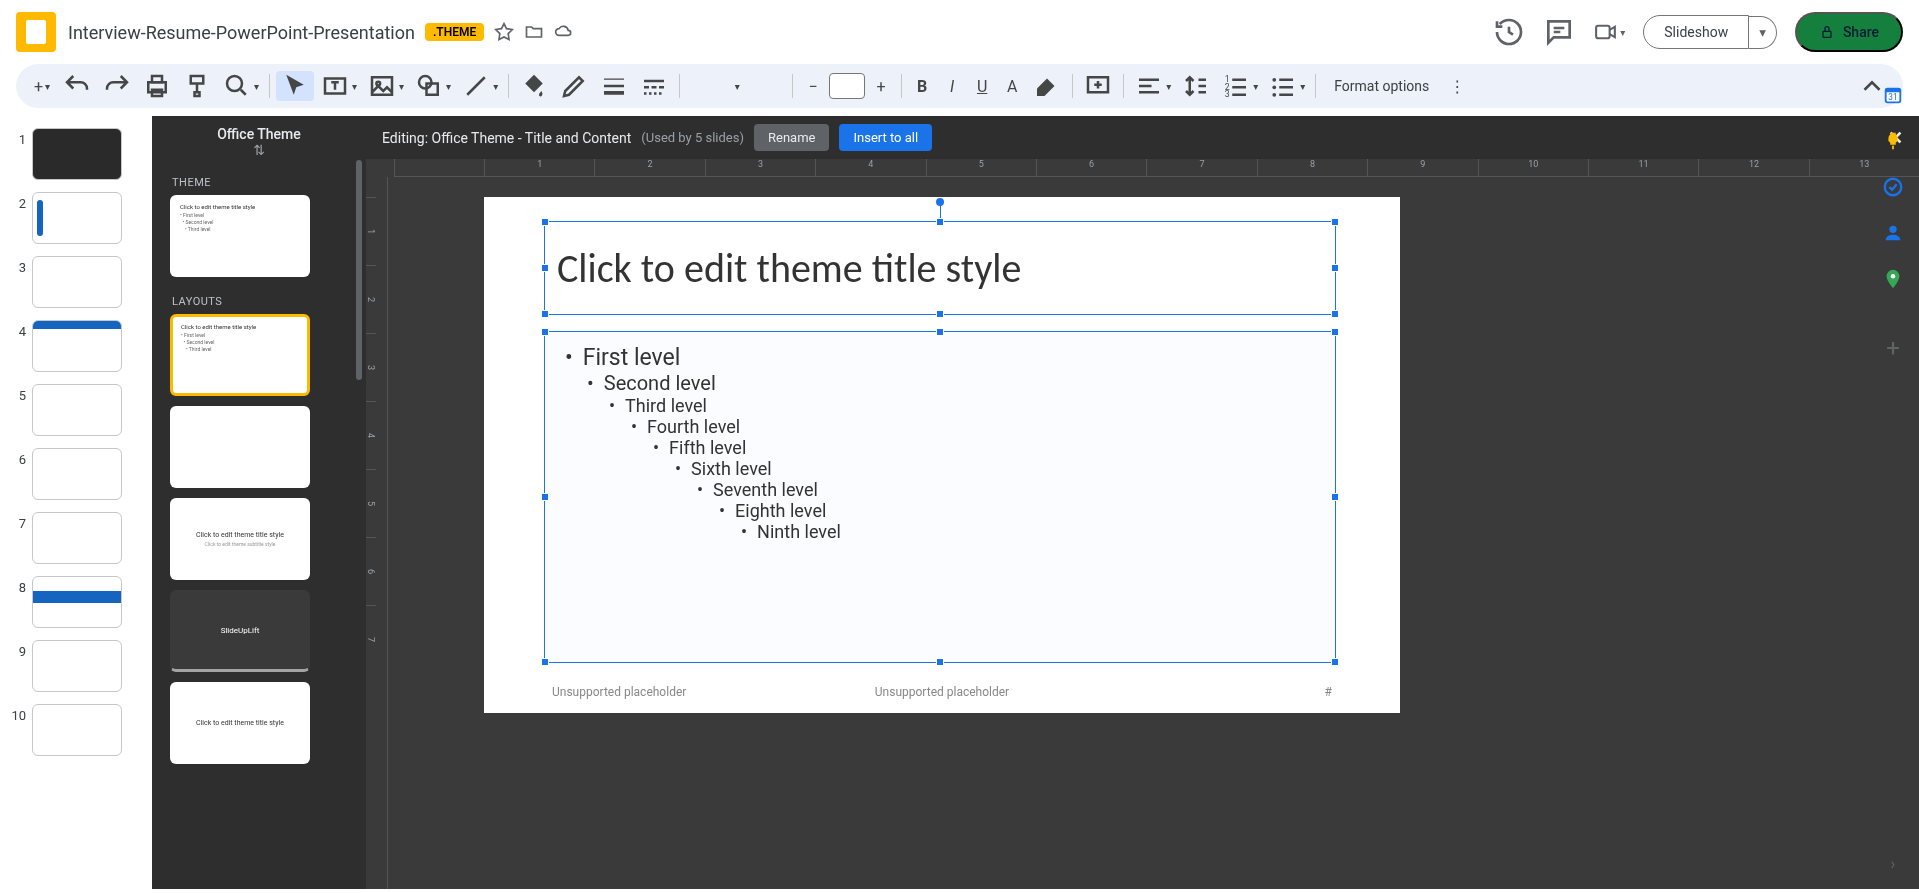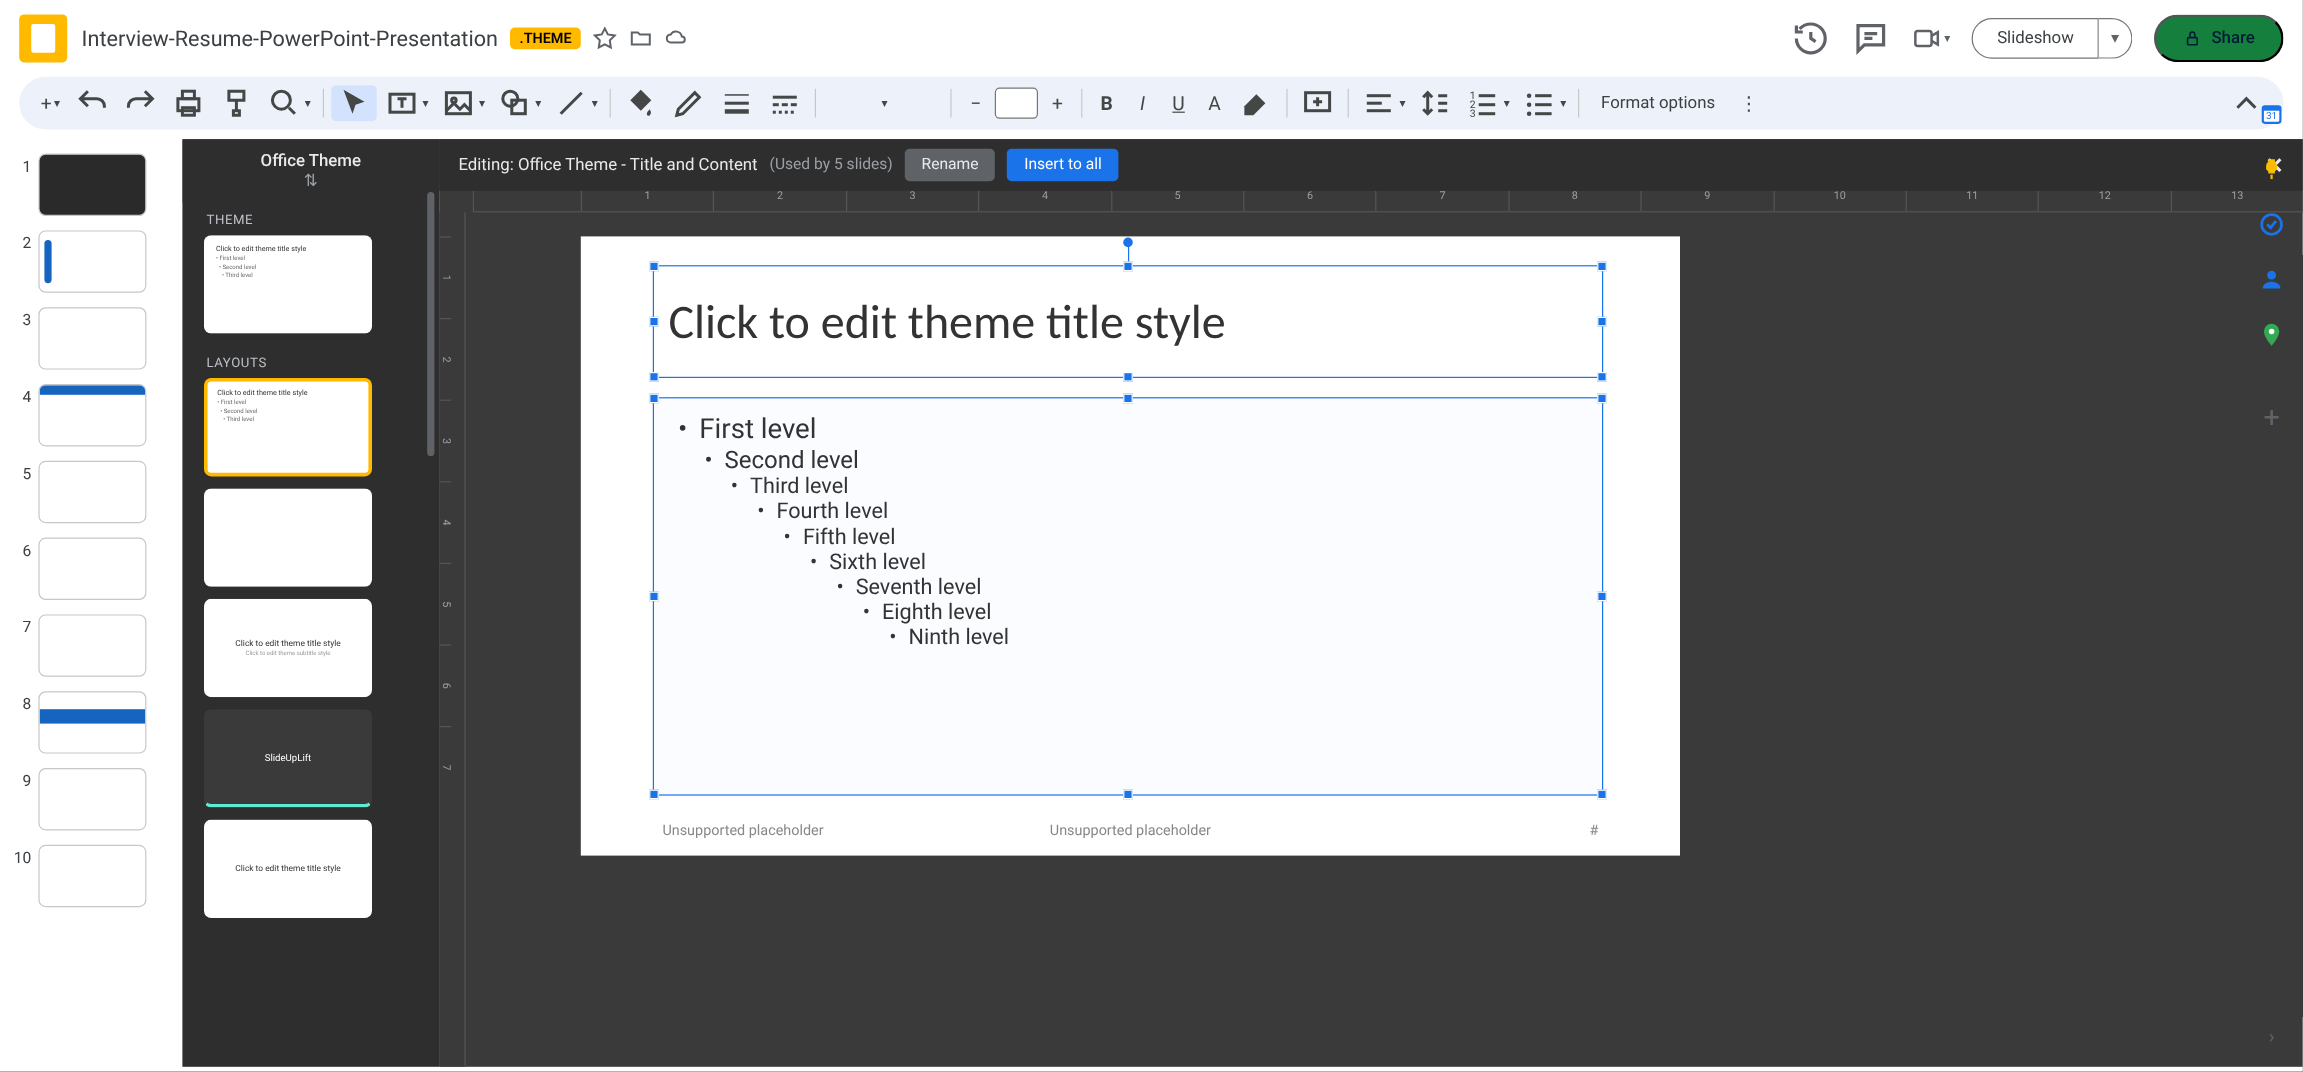--- a/index.html
+++ b/index.html
@@ -429,21 +429,21 @@
     <div class="theme-thumb-wrap">
       <div class="theme-thumb"></div>
     </div>
     <div class="theme-thumb-wrap">
       <div class="theme-thumb title-only">
         <div style="font-size:7px;color:#333">Click to edit theme title style</div>
         <div style="font-size:5px;color:#999;margin-top:2px">Click to edit theme subtitle style</div>
       </div>
     </div>
     <div class="theme-thumb-wrap">
-      <div class="theme-thumb dark-slide" style="border-bottom:3px solid #5eead4">
+      <div class="theme-thumb dark-slide" style="border-bottom:3px solid #a3a3a3">
         <span class="brand">SlideUpLift</span>
       </div>
     </div>
     <div class="theme-thumb-wrap">
       <div class="theme-thumb title-only">
         <div style="font-size:7px;color:#333">Click to edit theme title style</div>
       </div>
     </div>
     <div class="theme-scroll"></div>
   </div>

